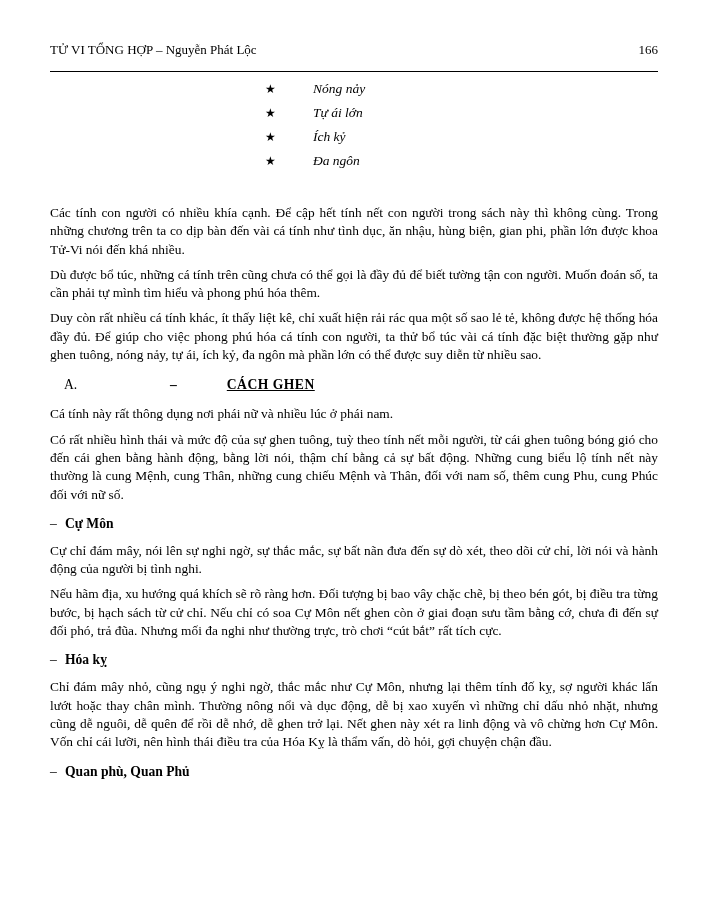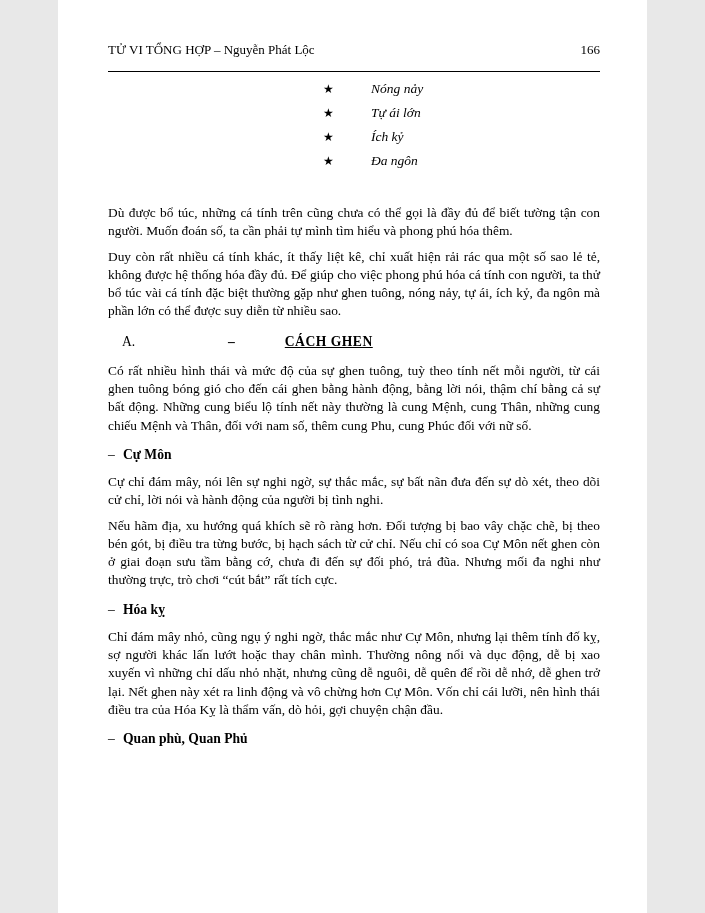--- a/index.html
+++ b/index.html
@@ -1,18 +1,18 @@
 <!DOCTYPE html>
 <html><head>
 <meta charset="utf-8">
 <style>
   html, body { margin: 0; padding: 0; background: #e8e8e8; }
   .page {
     position: relative;
-    width: 589px;
+    width: 705px;
     height: 913px;
     margin: 0 auto;
     background: #ffffff;
     box-sizing: border-box;
     padding: 42px 47px 0 50px;
     font-family: "Liberation Serif", "DejaVu Serif", serif;
     color: #000000;
     overflow: hidden;
   }
   .header {
@@ -99,29 +99,31 @@
     <div class="trait">
       <span class="star">★</span>
       <span class="label">Ích kỷ</span>
     </div>
     <div class="trait">
       <span class="star">★</span>
       <span class="label">Đa ngôn</span>
     </div>
   </div>
 
+  <p class="body">Các tính con người có nhiều khía cạnh. Để cập hết tính nết con người trong sách này thì không cùng. Trong những chương trên ta co dịp bàn đến vài cá tính như tình dục, ăn nhậu, hùng biện, gian phi, phần lớn được khoa Tử-Vi nói đến khá nhiều.</p>
   <p class="body">Dù được bổ túc, những cá tính trên cũng chưa có thể gọi là đầy đủ để biết tường tận con người. Muốn đoán số, ta cần phải tự mình tìm hiểu và phong phú hóa thêm.</p>
   <p class="body">Duy còn rất nhiều cá tính khác, ít thấy liệt kê, chỉ xuất hiện rải rác qua một số sao lẻ tẻ, không được hệ thống hóa đầy đủ. Để giúp cho việc phong phú hóa cá tính con người, ta thử bổ túc vài cá tính đặc biệt thường gặp như ghen tuông, nóng nảy, tự ái, ích kỷ, đa ngôn mà phần lớn có thể được suy diễn từ nhiều sao.</p>
 
   <div class="section-heading">
     <span class="section-label">A.</span>
     <span class="dash">–</span>
     <span class="section-title">CÁCH GHEN</span>
   </div>
 
+  <p class="body">Cá tính này rất thông dụng nơi phái nữ và nhiều lúc ở phái nam.</p>
   <p class="body">Có rất nhiều hình thái và mức độ của sự ghen tuông, tuỳ theo tính nết mỗi người, từ cái ghen tuông bóng gió cho đến cái ghen bằng hành động, bằng lời nói, thậm chí bằng cả sự bất động. Những cung biểu lộ tính nết này thường là cung Mệnh, cung Thân, những cung chiếu Mệnh và Thân, đối với nam số, thêm cung Phu, cung Phúc đối với nữ số.</p>
 
   <div class="sub-heading">
     <span class="dash">–</span>
     <span class="sub-title">Cự Môn</span>
   </div>
   <p class="body">Cự chỉ đám mây, nói lên sự nghi ngờ, sự thắc mắc, sự bất nãn đưa đến sự dò xét, theo dõi cử chỉ, lời nói và hành động của người bị tình nghi.</p>
   <p class="body">Nếu hãm địa, xu hướng quá khích sẽ rõ ràng hơn. Đối tượng bị bao vây chặc chẽ, bị theo bén gót, bị điều tra từng bước, bị hạch sách từ cử chỉ. Nếu chỉ có soa Cự Môn nết ghen còn ở giai đoạn sưu tầm bằng cớ, chưa đi đến sự đối phó, trả đũa. Nhưng mối đa nghi như thường trực, trò chơi “cút bắt” rất tích cực.</p>
 
   <div class="sub-heading">

